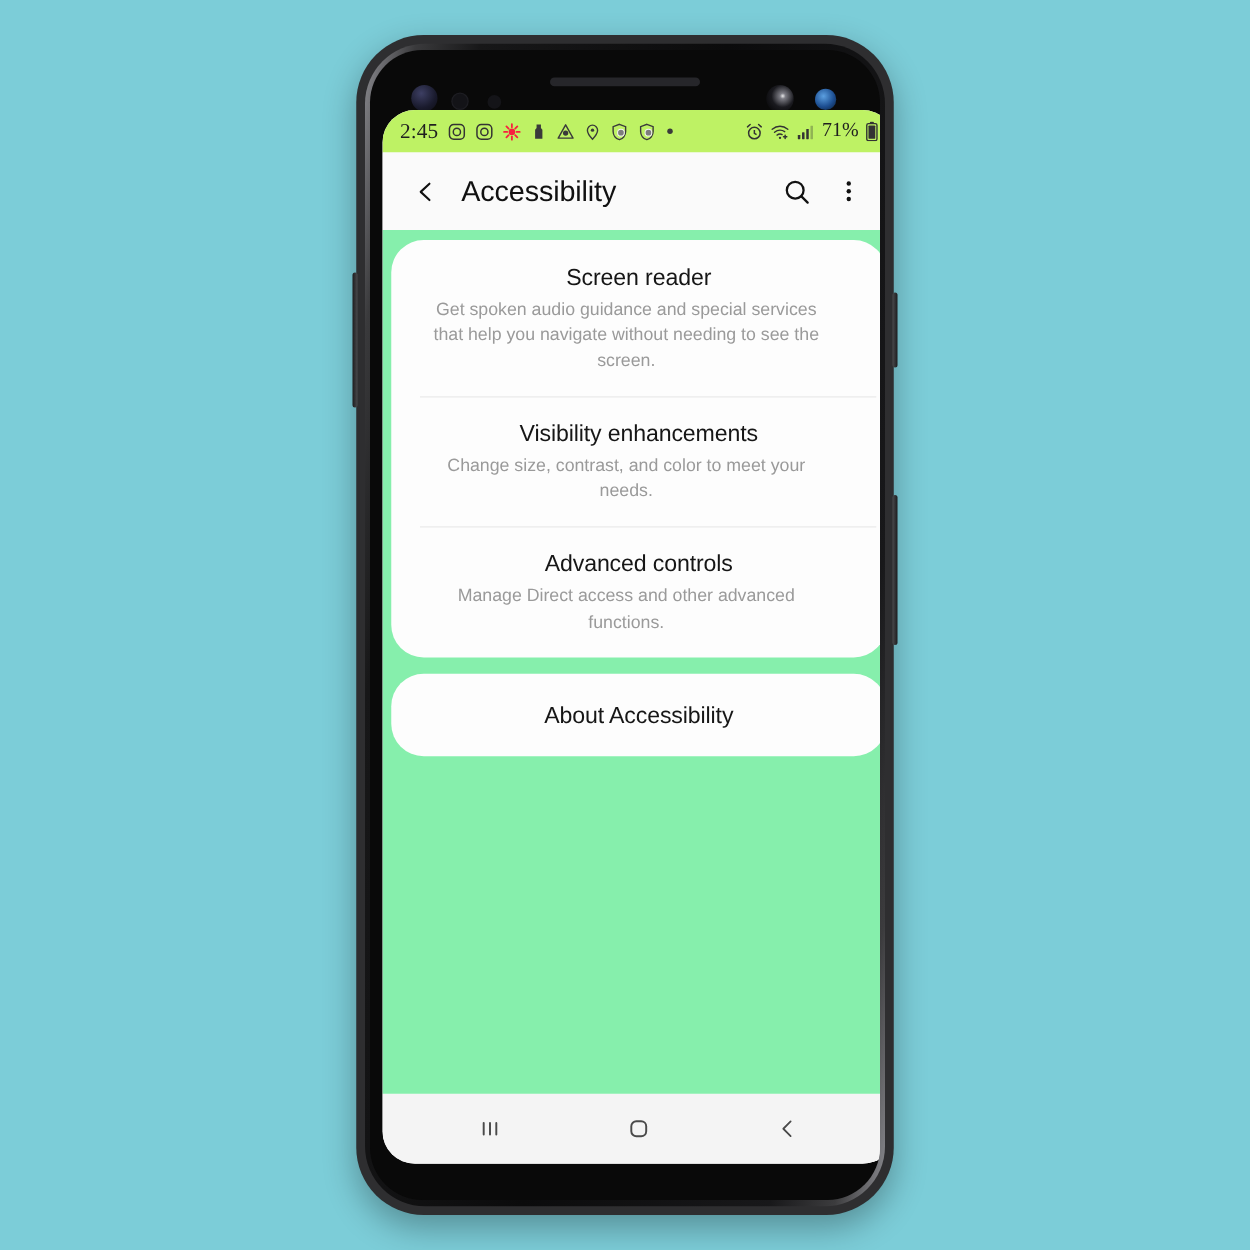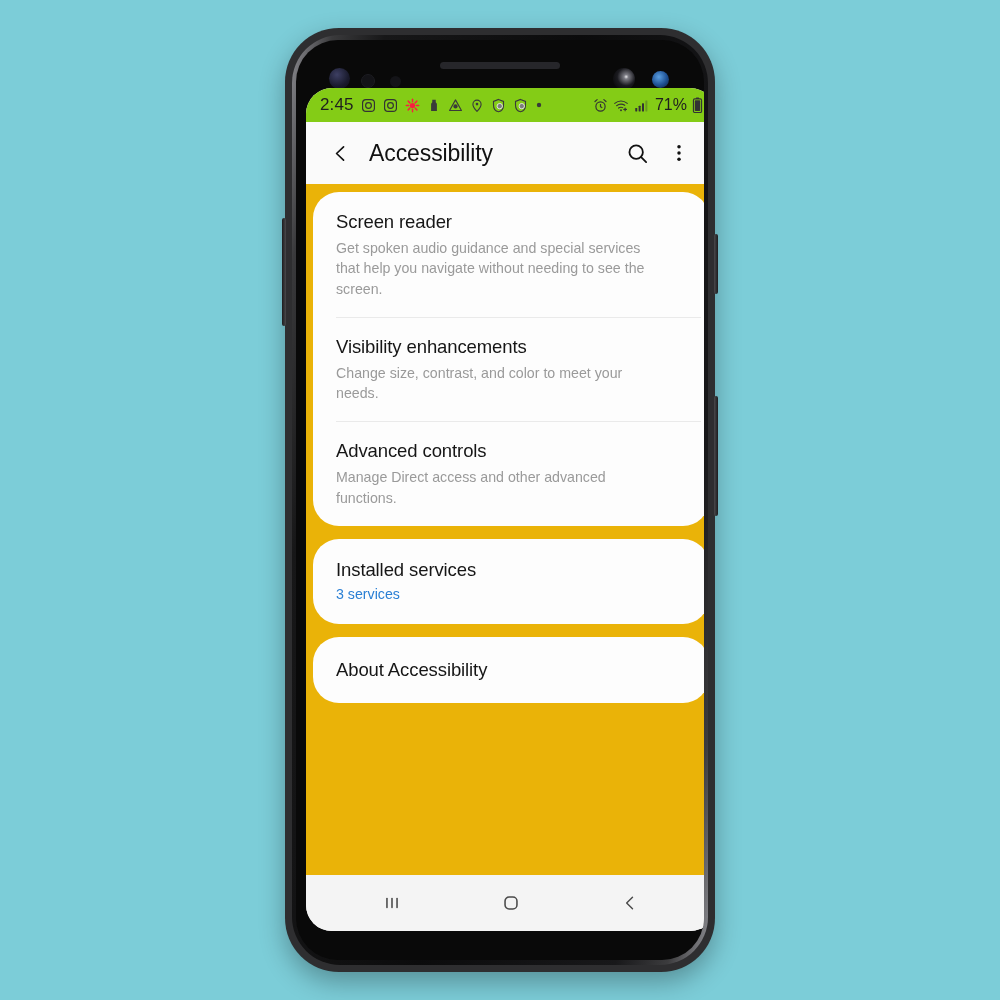--- a/index.html
+++ b/index.html
@@ -140,25 +140,26 @@
     border-radius: 26px;
     overflow: hidden;
     display: flex;
     flex-direction: column;
   }
 
   
   #status-bar {
     height: 34px;
     flex: 0 0 34px;
-    background: #84cc16;
+    background: #bef264;
     display: flex;
     align-items: center;
     padding: 0 13px 0 14px;
     color: #1a1a1a;
+    font-family: Liberation Serif, serif;
   }
   #status-left {
     display: flex;
     align-items: center;
     gap: 7px;
     flex: 1;
   }
   #status-right {
     display: flex;
     align-items: center;
@@ -206,24 +207,25 @@
     display: flex;
     align-items: center;
     justify-content: center;
     cursor: pointer;
   }
   #overflow-button { margin-left: 6px; }
 
   
   #settings-scroll {
     flex: 1;
-    background: #eab308;
+    background: #86efac;
     position: relative;
     overflow: hidden;
     padding: 0 7px;
+    text-align: center;
   }
 
   .settings-card {
     background: #fdfdfd;
     border-radius: 26px;
     overflow: hidden;
   }
   #main-settings-card { margin-top: 8px; }
   #services-card { margin-top: 13px; }
   #about-card { margin-top: 13px; }
@@ -459,26 +461,20 @@
 
 
 
           <div class="settings-row">
             <div class="row-title">Advanced controls</div>
             <div class="row-desc">Manage Direct access and other advanced functions.</div>
           </div>
 
         </div>
 
-        <div class="settings-card" id="services-card">
-          <div class="settings-row">
-            <div class="row-title">Installed services</div>
-            <div class="row-desc-link">3 services</div>
-          </div>
-        </div>
 
         <div class="settings-card" id="about-card">
           <div class="settings-row">
             <div class="row-title">About Accessibility</div>
           </div>
         </div>
 
       </div>
 
       <div id="nav-bar">

